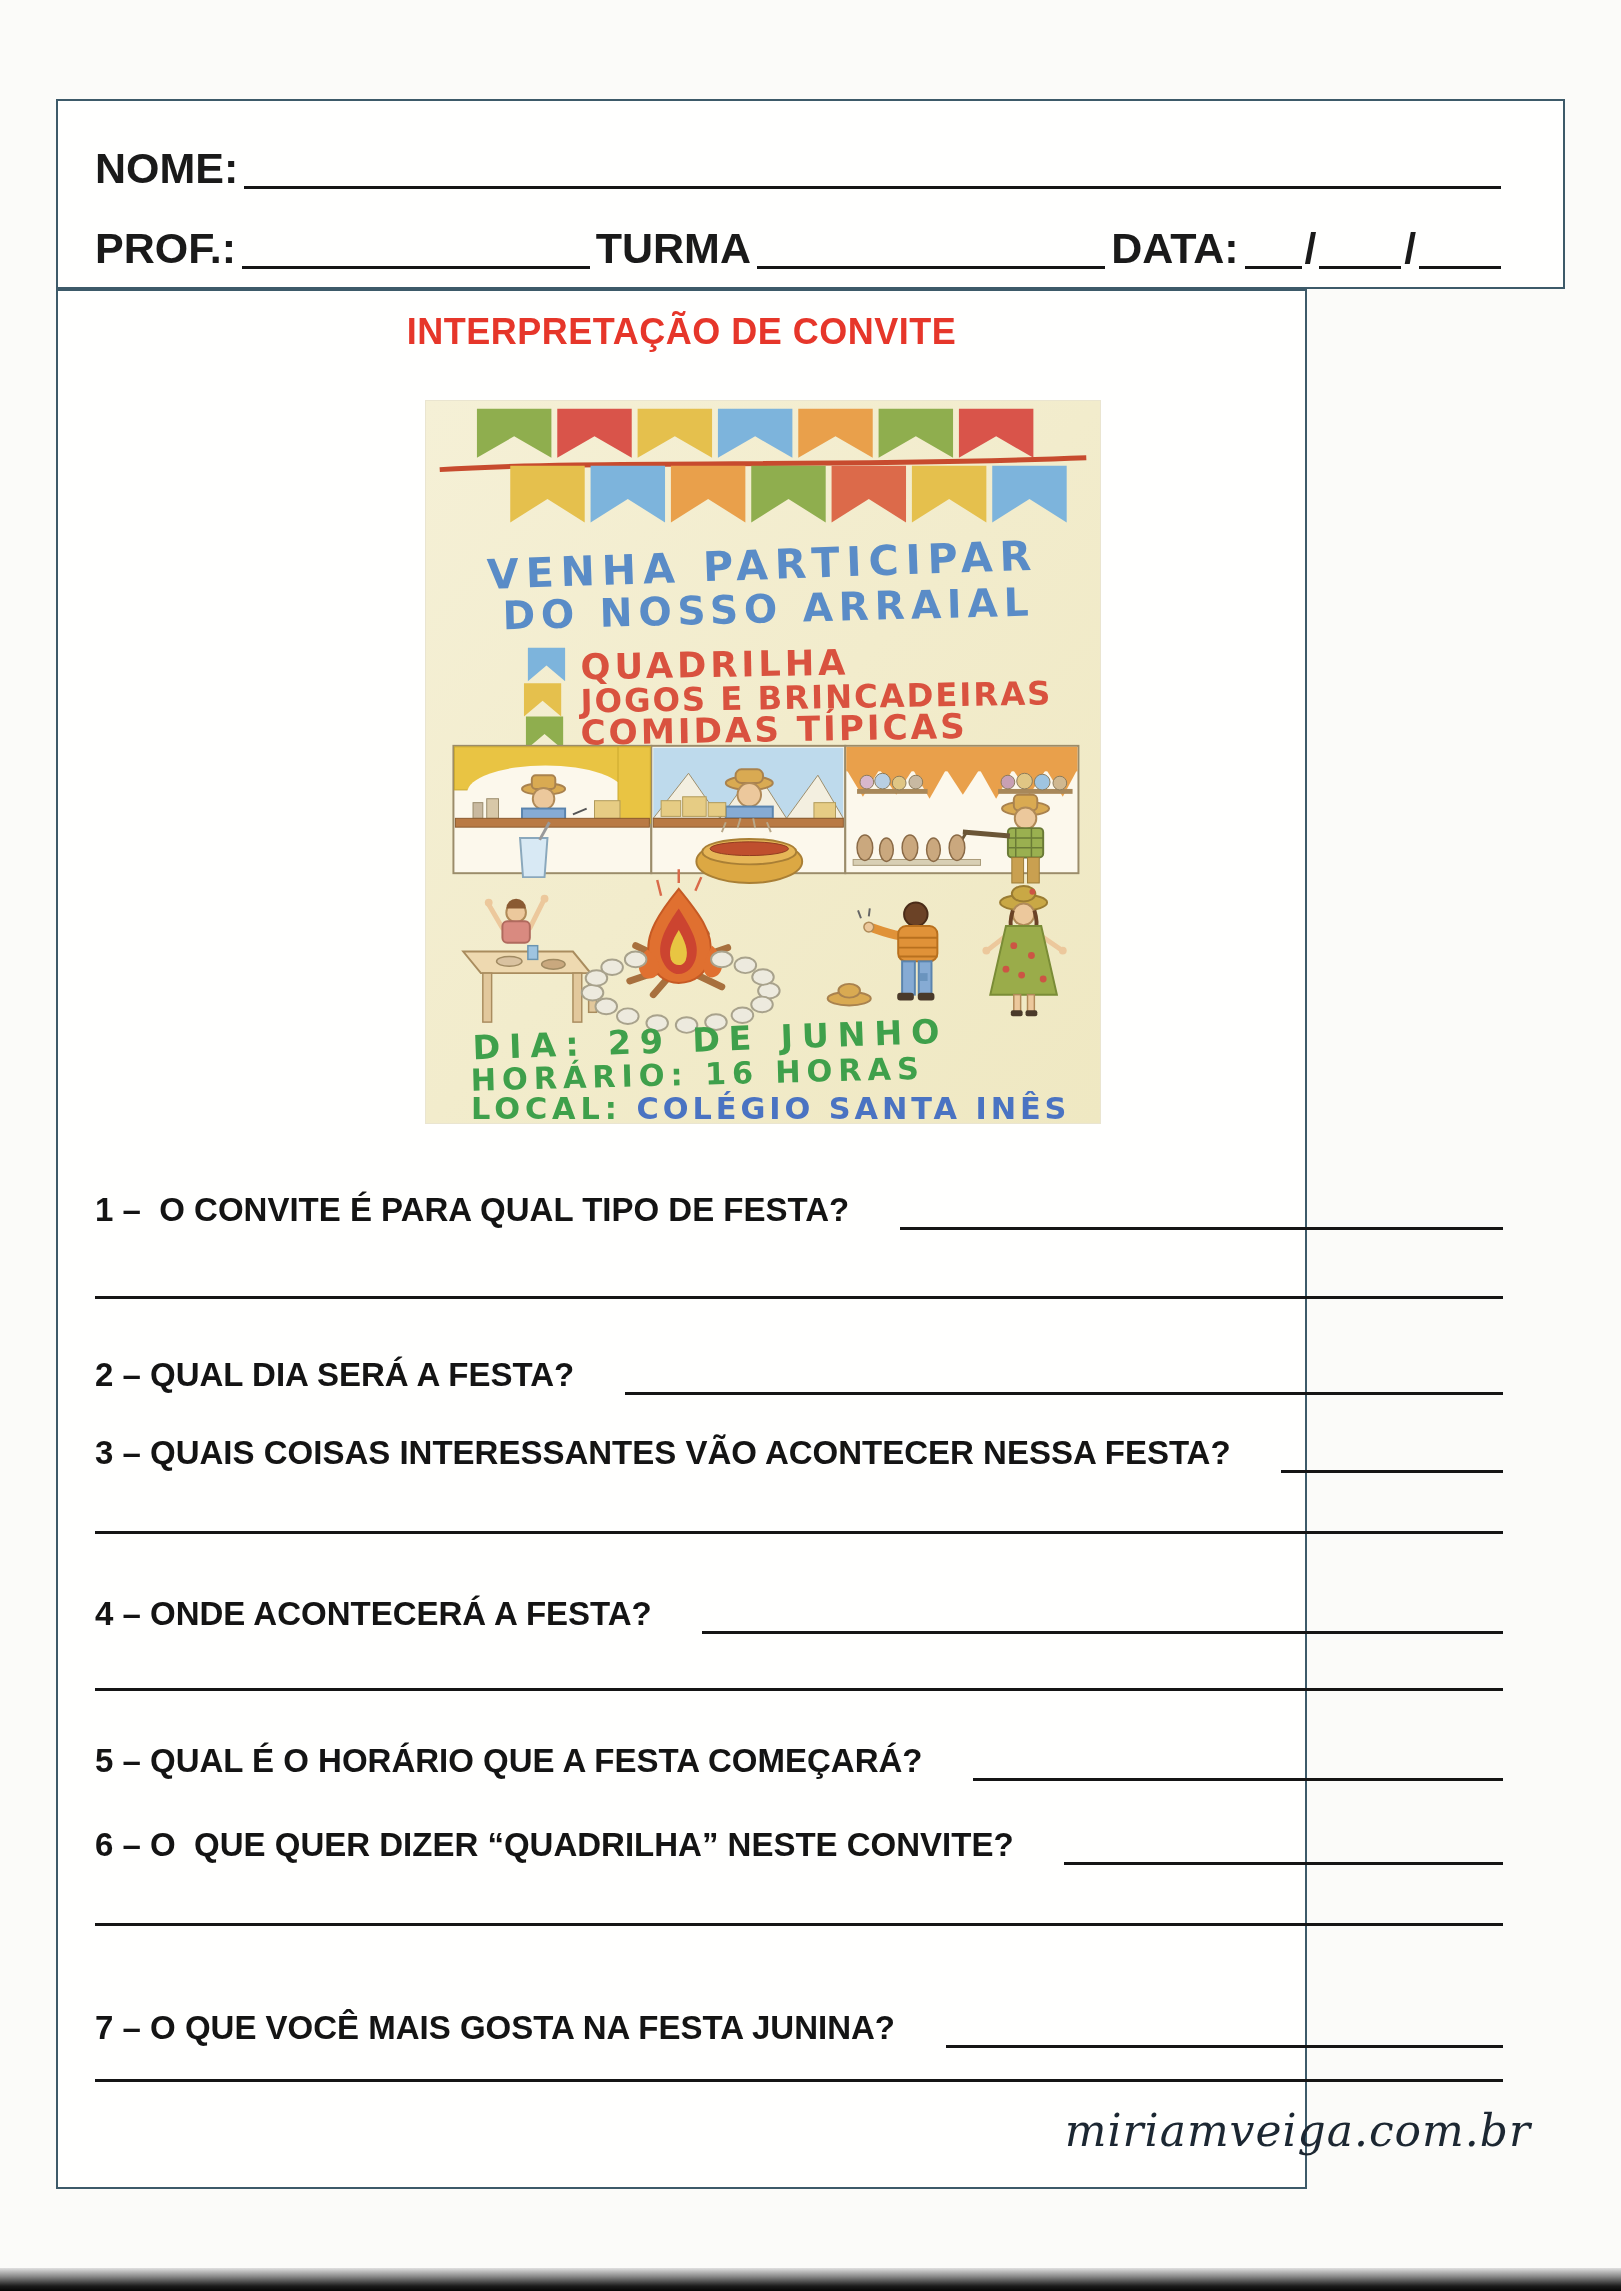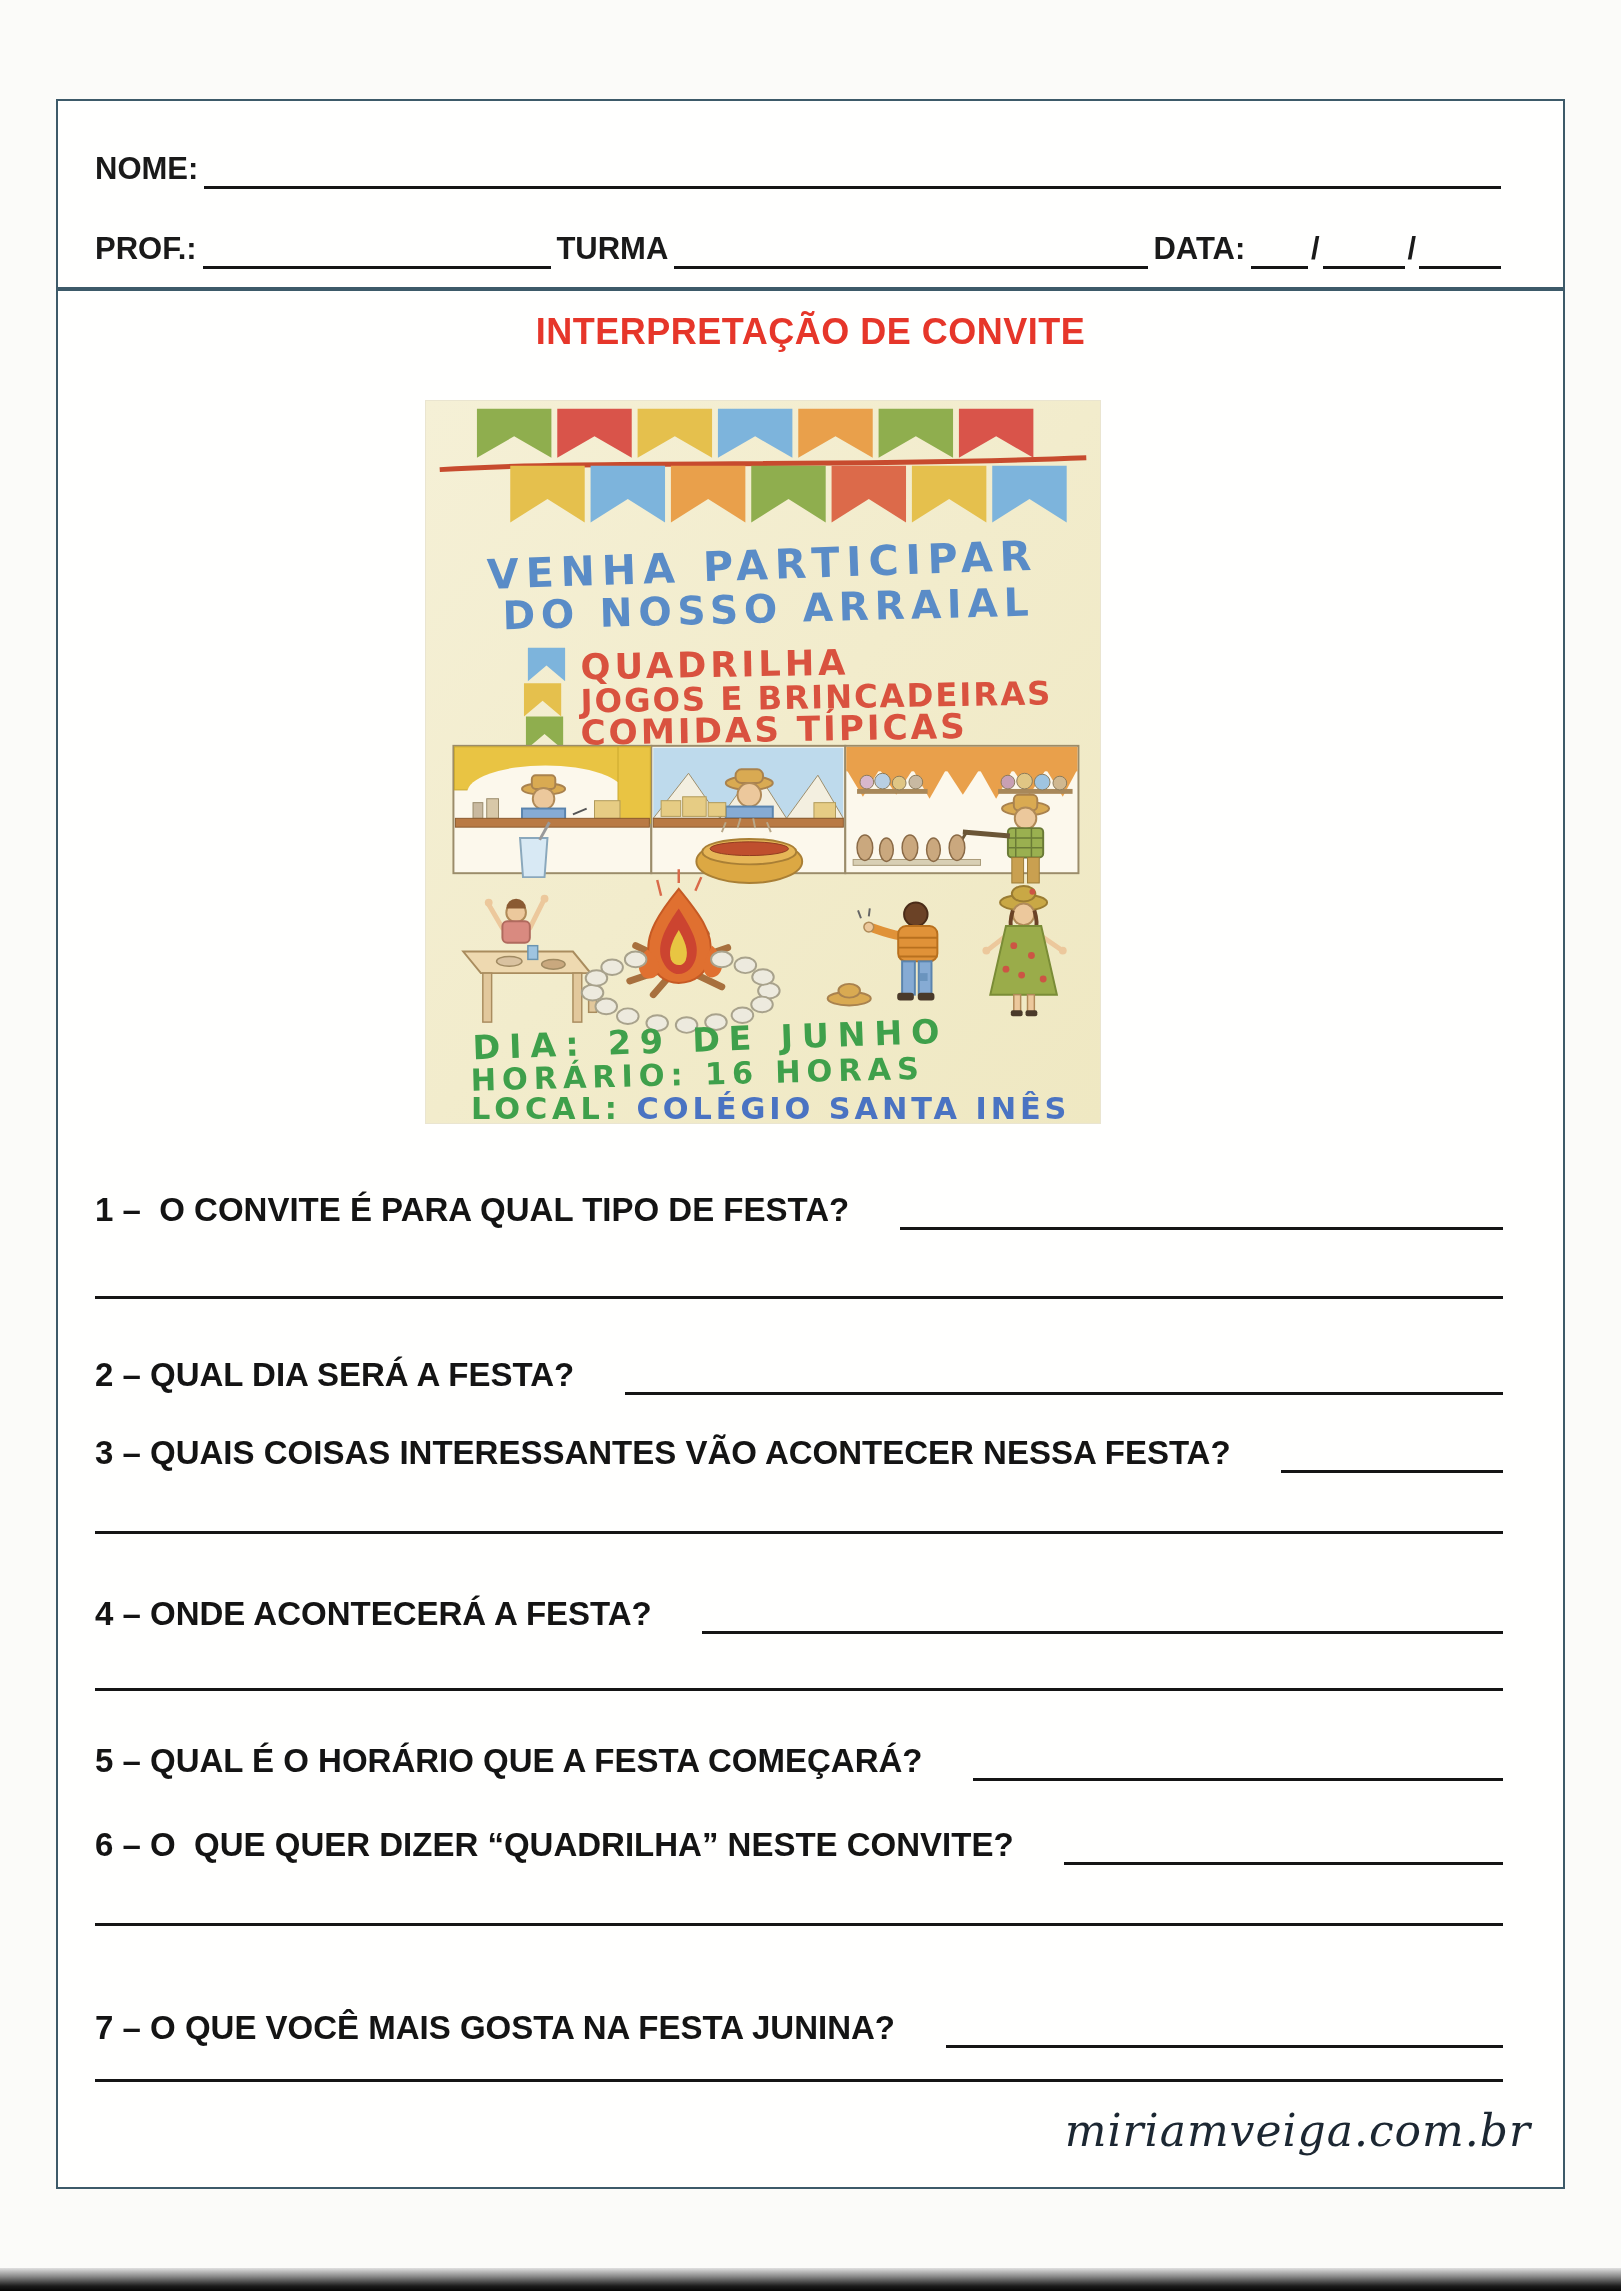--- a/index.html
+++ b/index.html
@@ -9,23 +9,23 @@
     --flag-green:#8fae4e; --flag-red:#d9544a; --flag-yellow:#e5c04d;
     --flag-blue:#7db4dc; --flag-orange:#e9a04b; --flag-rust:#dc6a4a;
     --string-red:#c74b2e; --stall-yellow:#e9c443;
   }
   *{box-sizing:border-box;margin:0;padding:0;}
   body{background:#fff;}
   .page{position:relative;width:1621px;height:2292px;background:#fbfbf9;
         font-family:"Liberation Sans",sans-serif;overflow:hidden;}
   .frame{position:absolute;background:#fffffe;border:2.9px solid var(--border);}
   .header-box{left:56px;top:99px;width:1509px;height:190px;}
-  .main-box{left:56px;top:289px;width:1509px;height:1900px;}
+  .main-box{left:56px;top:289px;width:1251px;height:1900px;}
   .field-row{position:absolute;left:37px;width:1406px;display:flex;align-items:flex-end;
-             font-size:31px;font-weight:bold;color:#1a1a1a;height:45px;line-height:41px;}
+             font-size:43px;font-weight:bold;color:#1a1a1a;height:45px;line-height:41px;}
   .blank{border-bottom:3.4px solid var(--ink);height:35px;}
   .fill{flex:1;}
   .w355{width:348px;} .w58{width:57px;} .w84{width:82px;}
   .lbl{margin-right:5.9px;} .lbl2{margin-left:5.9px;margin-right:5.9px;}
   .slash{margin:0 2.9px;}
   .title{position:absolute;top:19.6px;left:0;width:100%;text-align:center;font-size:36px;
          font-weight:bold;color:var(--title-red);letter-spacing:0.5px;}
   .invite{position:absolute;left:368px;top:110px;width:674px;height:722px;
           box-shadow:0 0 0 1px #eae5d0;}
   .q-row{position:absolute;left:37px;width:1408px;display:flex;align-items:flex-end;height:45px;gap:37px;}

